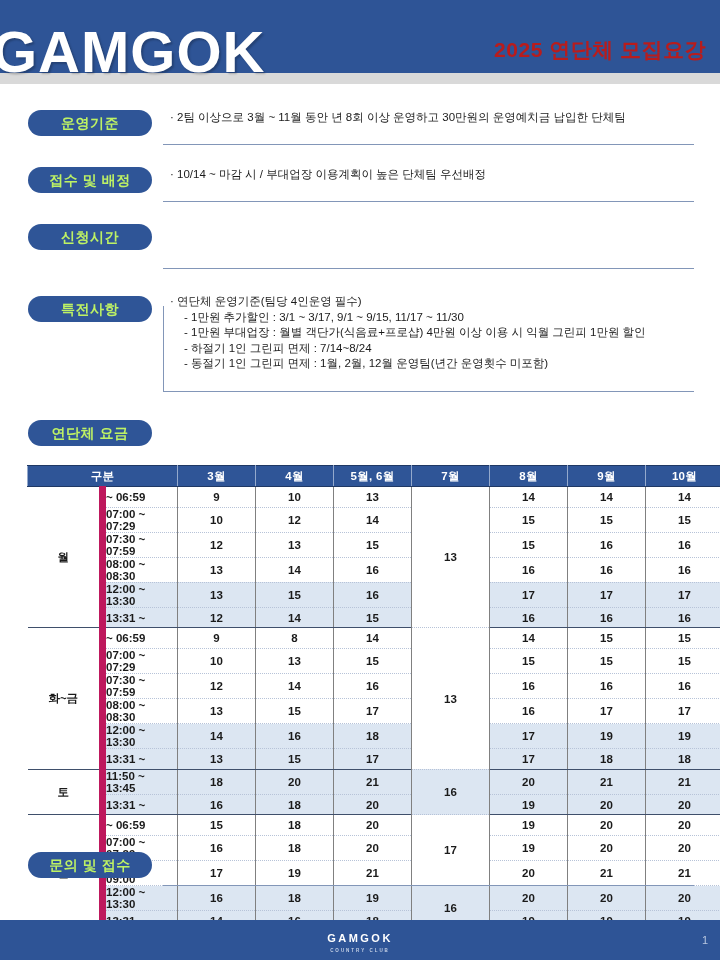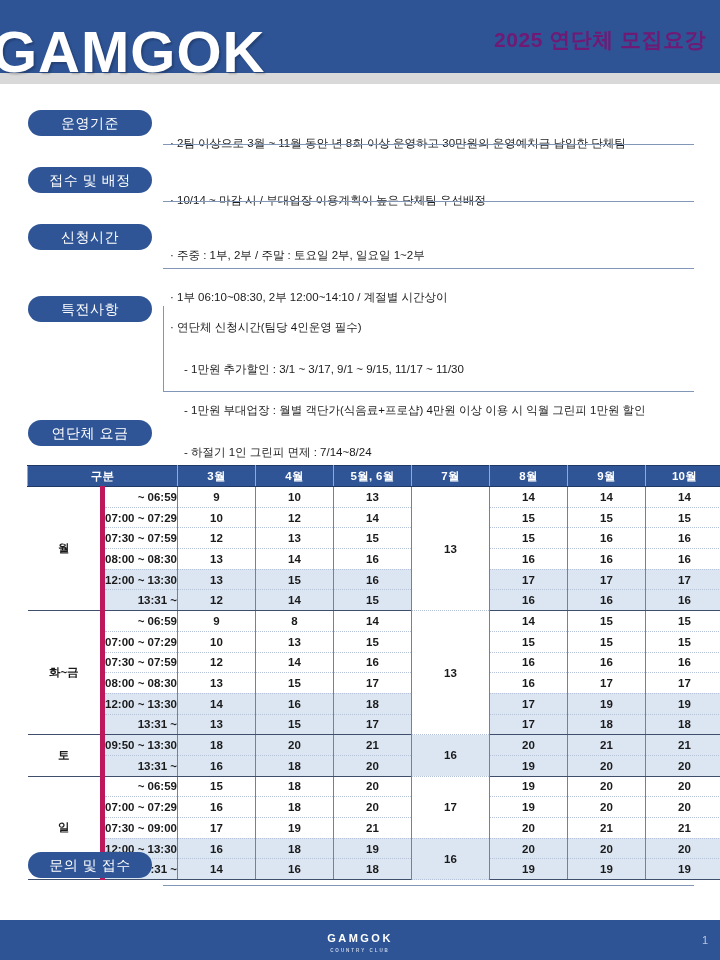--- a/index.html
+++ b/index.html
@@ -34,37 +34,37 @@
     font-weight: bold;
     letter-spacing: 1px;
     color: #FFFFFF;
     text-shadow: 2px 2px 2px rgba(0,0,0,0.22);
     line-height: 1;
     z-index: 3;
     white-space: nowrap;
     font-family: "Liberation Sans", "DejaVu Sans", sans-serif;
   }
   .header-title {
-    position: absolute; right: 14px; top: 26px;
+    position: absolute; right: 14px; top: 36px;
     font-size: 21px;
     font-weight: bold;
-    color: #701a75;
+    color: #b91c1c;
     letter-spacing: 0.5px;
     z-index: 4;
     white-space: nowrap;
   }
 
   
   .pill {
     display: inline-block;
     background: #2F5597;
-    color: #ffffff;
+    color: #bef264;
     border-radius: 16px;
     font-size: 14px;
-    font-weight: normal;
+    font-weight: bold;
     text-align: center;
     line-height: 26px;
     height: 26px;
     width: 124px;
     letter-spacing: 0.5px;
   }
   .sec {
     position: absolute;
     left: 28px;
   }
@@ -72,21 +72,21 @@
     display: flex;
     align-items: flex-start;
   }
   .sec-body {
     margin-left: 18px;
     font-size: 11.5px;
     color: #1a1a1a;
     line-height: 15.5px;
     white-space: nowrap;
   }
-  .sec-body .ln { display: block; margin-top: 26px; }
+  .sec-body .ln { display: block; }
   .sec-body .sub { padding-left: 14px; }
   .rule {
     position: absolute;
     height: 0; border: 0;
     border-top: 1px solid #8296B8;
     margin: 0;
   }
   .rule-l {
     position: absolute;
     width: 0;
@@ -129,22 +129,22 @@
     padding: 0;
   }
   table.fees td.daycol {
     font-size: 11.5px;
     border-left: none;
     border-right: 1px solid #808080;
     border-bottom: none;
     background: #FFFFFF;
   }
   table.fees td.timecol {
-    border-left: 5px solid #be185d;
-    text-align: right;
+    border-left: 7px solid #be185d;
+    text-align: left;
   }
   table.fees tr.grp-end td { border-bottom: 1px solid #3F4F6B; }
   table.fees tr.last td { border-bottom: 1px solid #3F4F6B; }
   td.shade { background: #DCE6F2 !important; }
   td.orange, td.orange * { color: #C55A11; }
   td.merged {
     border-bottom: 1px solid #3F4F6B;
     vertical-align: middle;
   }
   table.fees td.merged.shade { background: #DCE6F2 !important; }
@@ -202,34 +202,31 @@
         <div class="sec-row">
           <span class="pill">접수 및 배정</span>
           <div class="sec-body">
             <span class="ln">· 10/14 ~ 마감 시 / 부대업장 이용계획이 높은 단체팀 우선배정</span>
           </div>
         </div>
       </div>
       <div class="sec" style="top: 224px;">
         <div class="sec-row">
           <span class="pill">신청시간</span>
-          <div class="sec-body" style="margin-top: -2px;">
-            <span class="ln">· 주중 : 1부, 2부 / 주말 : 토요일 2부, 일요일 1~2부</span>
-            <span class="ln">· 1부 06:10~08:30, 2부 12:00~14:10 / 계절별 시간상이</span>
-          </div>
         </div>
       </div>
       <div class="sec" style="top: 296px;">
         <div class="sec-row">
           <span class="pill">특전사항</span>
           <div class="sec-body" style="margin-top: -2px;">
-            <span class="ln">· 연단체 신청시간(팀당 4인운영 필수)</span>
+            <span class="ln">· 연단체 운영기준(팀당 4인운영 필수)</span>
             <span class="ln sub">- 1만원 추가할인 : 3/1 ~ 3/17,  9/1 ~ 9/15, 11/17 ~ 11/30</span>
             <span class="ln sub">- 1만원 부대업장 : 월별 객단가(식음료+프로샵) 4만원 이상 이용 시 익월 그린피 1만원 할인</span>
             <span class="ln sub">- 하절기 1인 그린피 면제 : 7/14~8/24</span>
+            <span class="ln sub">- 동절기 1인 그린피 면제 : 1월, 2월, 12월 운영팀(년간 운영횟수 미포함)</span>
           </div>
         </div>
       </div>
     </div>
 
   <div class="fee-pill-wrap">
     <span class="pill">연단체 요금</span>
   </div>
   <table class="fees" id="fee-table">
     <thead>
@@ -352,21 +349,21 @@
           <td class="timecol shade" style="width: 112px; border-bottom: 1px solid rgb(63, 79, 107);">13:31 ~</td>
           <td class="shade " style="width: 78px; border-bottom: 1px solid rgb(63, 79, 107);">13</td>
           <td class="shade " style="width: 78px; border-bottom: 1px solid rgb(63, 79, 107);">15</td>
           <td class="shade " style="width: 78px; border-bottom: 1px solid rgb(63, 79, 107);">17</td>
           <td class="shade " style="width: 78px; border-bottom: 1px solid rgb(63, 79, 107);">17</td>
           <td class="shade " style="width: 78px; border-bottom: 1px solid rgb(63, 79, 107);">18</td>
           <td class="shade " style="width: 78px; border-bottom: 1px solid rgb(63, 79, 107);">18</td>
         </tr>
         <tr>
           <td class="daycol orange" rowspan="2" style="width: 38px; border-bottom: 1px solid rgb(63, 79, 107);">토</td>
-          <td class="timecol shade orange" style="width: 112px;">09:50 ~ 13:30</td>
+          <td class="timecol shade orange" style="width: 112px;">11:50 ~ 13:45</td>
           <td class="shade orange" style="width: 78px;">18</td>
           <td class="shade orange" style="width: 78px;">20</td>
           <td class="shade orange" style="width: 78px;">21</td>
           <td class="merged shade orange" rowspan="2" style="width: 78px;">16</td>
           <td class="shade orange" style="width: 78px;">20</td>
           <td class="shade orange" style="width: 78px;">21</td>
           <td class="shade orange" style="width: 78px;">21</td>
         </tr>
         <tr class="grp-end">
           <td class="timecol shade orange" style="width: 112px; border-bottom: 1px solid rgb(63, 79, 107);">13:31 ~</td>

